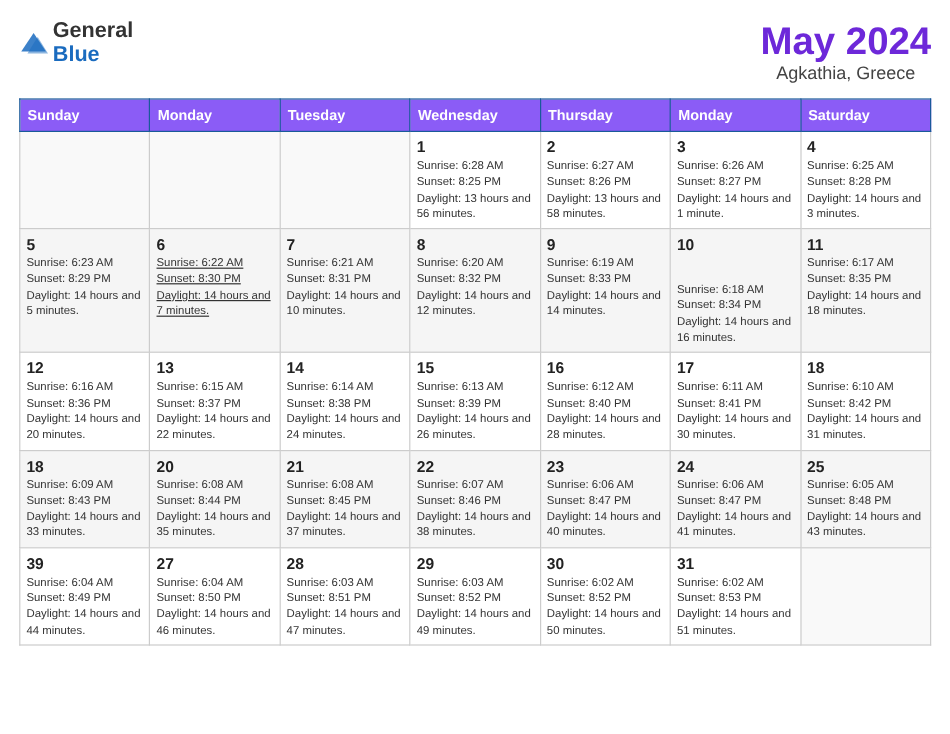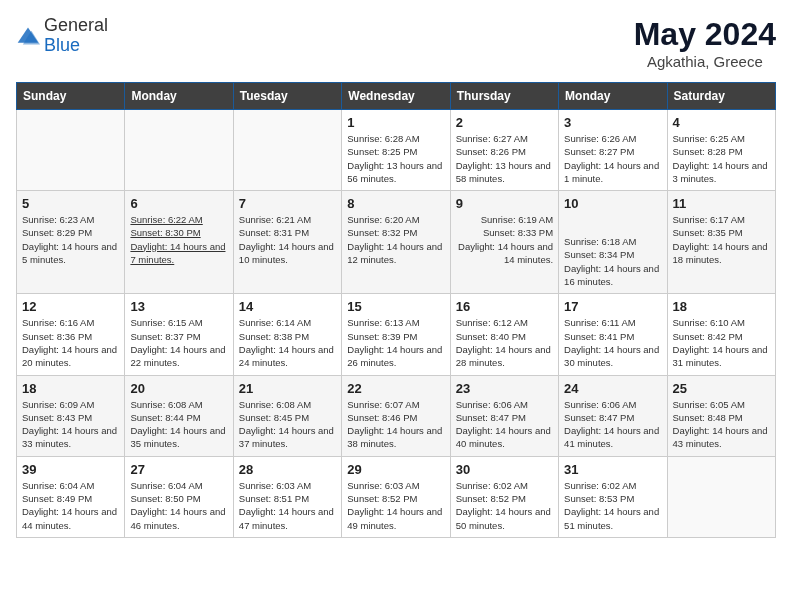--- a/index.html
+++ b/index.html
@@ -16,48 +16,48 @@
       align-items: flex-start;
       margin-bottom: 12px;
     }
     .logo {
       display: flex;
       align-items: center;
       gap: 4px;
     }
     .logo-text {
       font-size: 18px;
-      font-weight: normal;
+      font-weight: bold;
       line-height: 1.1;
     }
     .logo-general { color: #333; }
     .logo-blue { color: #1a6bbf; }
     .logo-icon {
       width: 24px;
       height: 24px;
     }
     .title-area {
       text-align: right;
     }
     .month-title {
       font-size: 32px;
       font-weight: bold;
-      color: #0f172a;
+      color: #6d28d9;
     }
     .location {
       font-size: 15px;
       color: #444;
       text-align: center;
     }
     .calendar {
       width: 100%;
       border-collapse: collapse;
     }
     .calendar th {
-      background: #404040;
+      background: #8b5cf6;
       color: #fff;
       font-size: 12px;
       font-weight: bold;
       padding: 6px 6px;
       text-align: left;
       border: 1px solid #1a5a9a;
     }
     .calendar td {
       border: 1px solid #ccc;
       vertical-align: top;
@@ -170,21 +170,21 @@
 Daylight: 14 hours and 10 minutes.</div>
         </td>
         <td>
           <div class="day-number">8</div>
           <div class="day-info" style="white-space: pre-line;">Sunrise: 6:20 AM
 Sunset: 8:32 PM
 Daylight: 14 hours and 12 minutes.</div>
         </td>
         <td>
           <div class="day-number">9</div>
-          <div class="day-info" style="white-space: pre-line; text-align: right;">Sunrise: 6:19 AM
+          <div class="day-info" style="white-space: pre-line;">Sunrise: 6:19 AM
 Sunset: 8:33 PM
 Daylight: 14 hours and 14 minutes.</div>
         </td>
         <td>
           <div class="day-number">10</div>
           <div class="day-info" style="white-space: pre-line; margin-top: 24px;">Sunrise: 6:18 AM
 Sunset: 8:34 PM
 Daylight: 14 hours and 16 minutes.</div>
         </td>
         <td>

